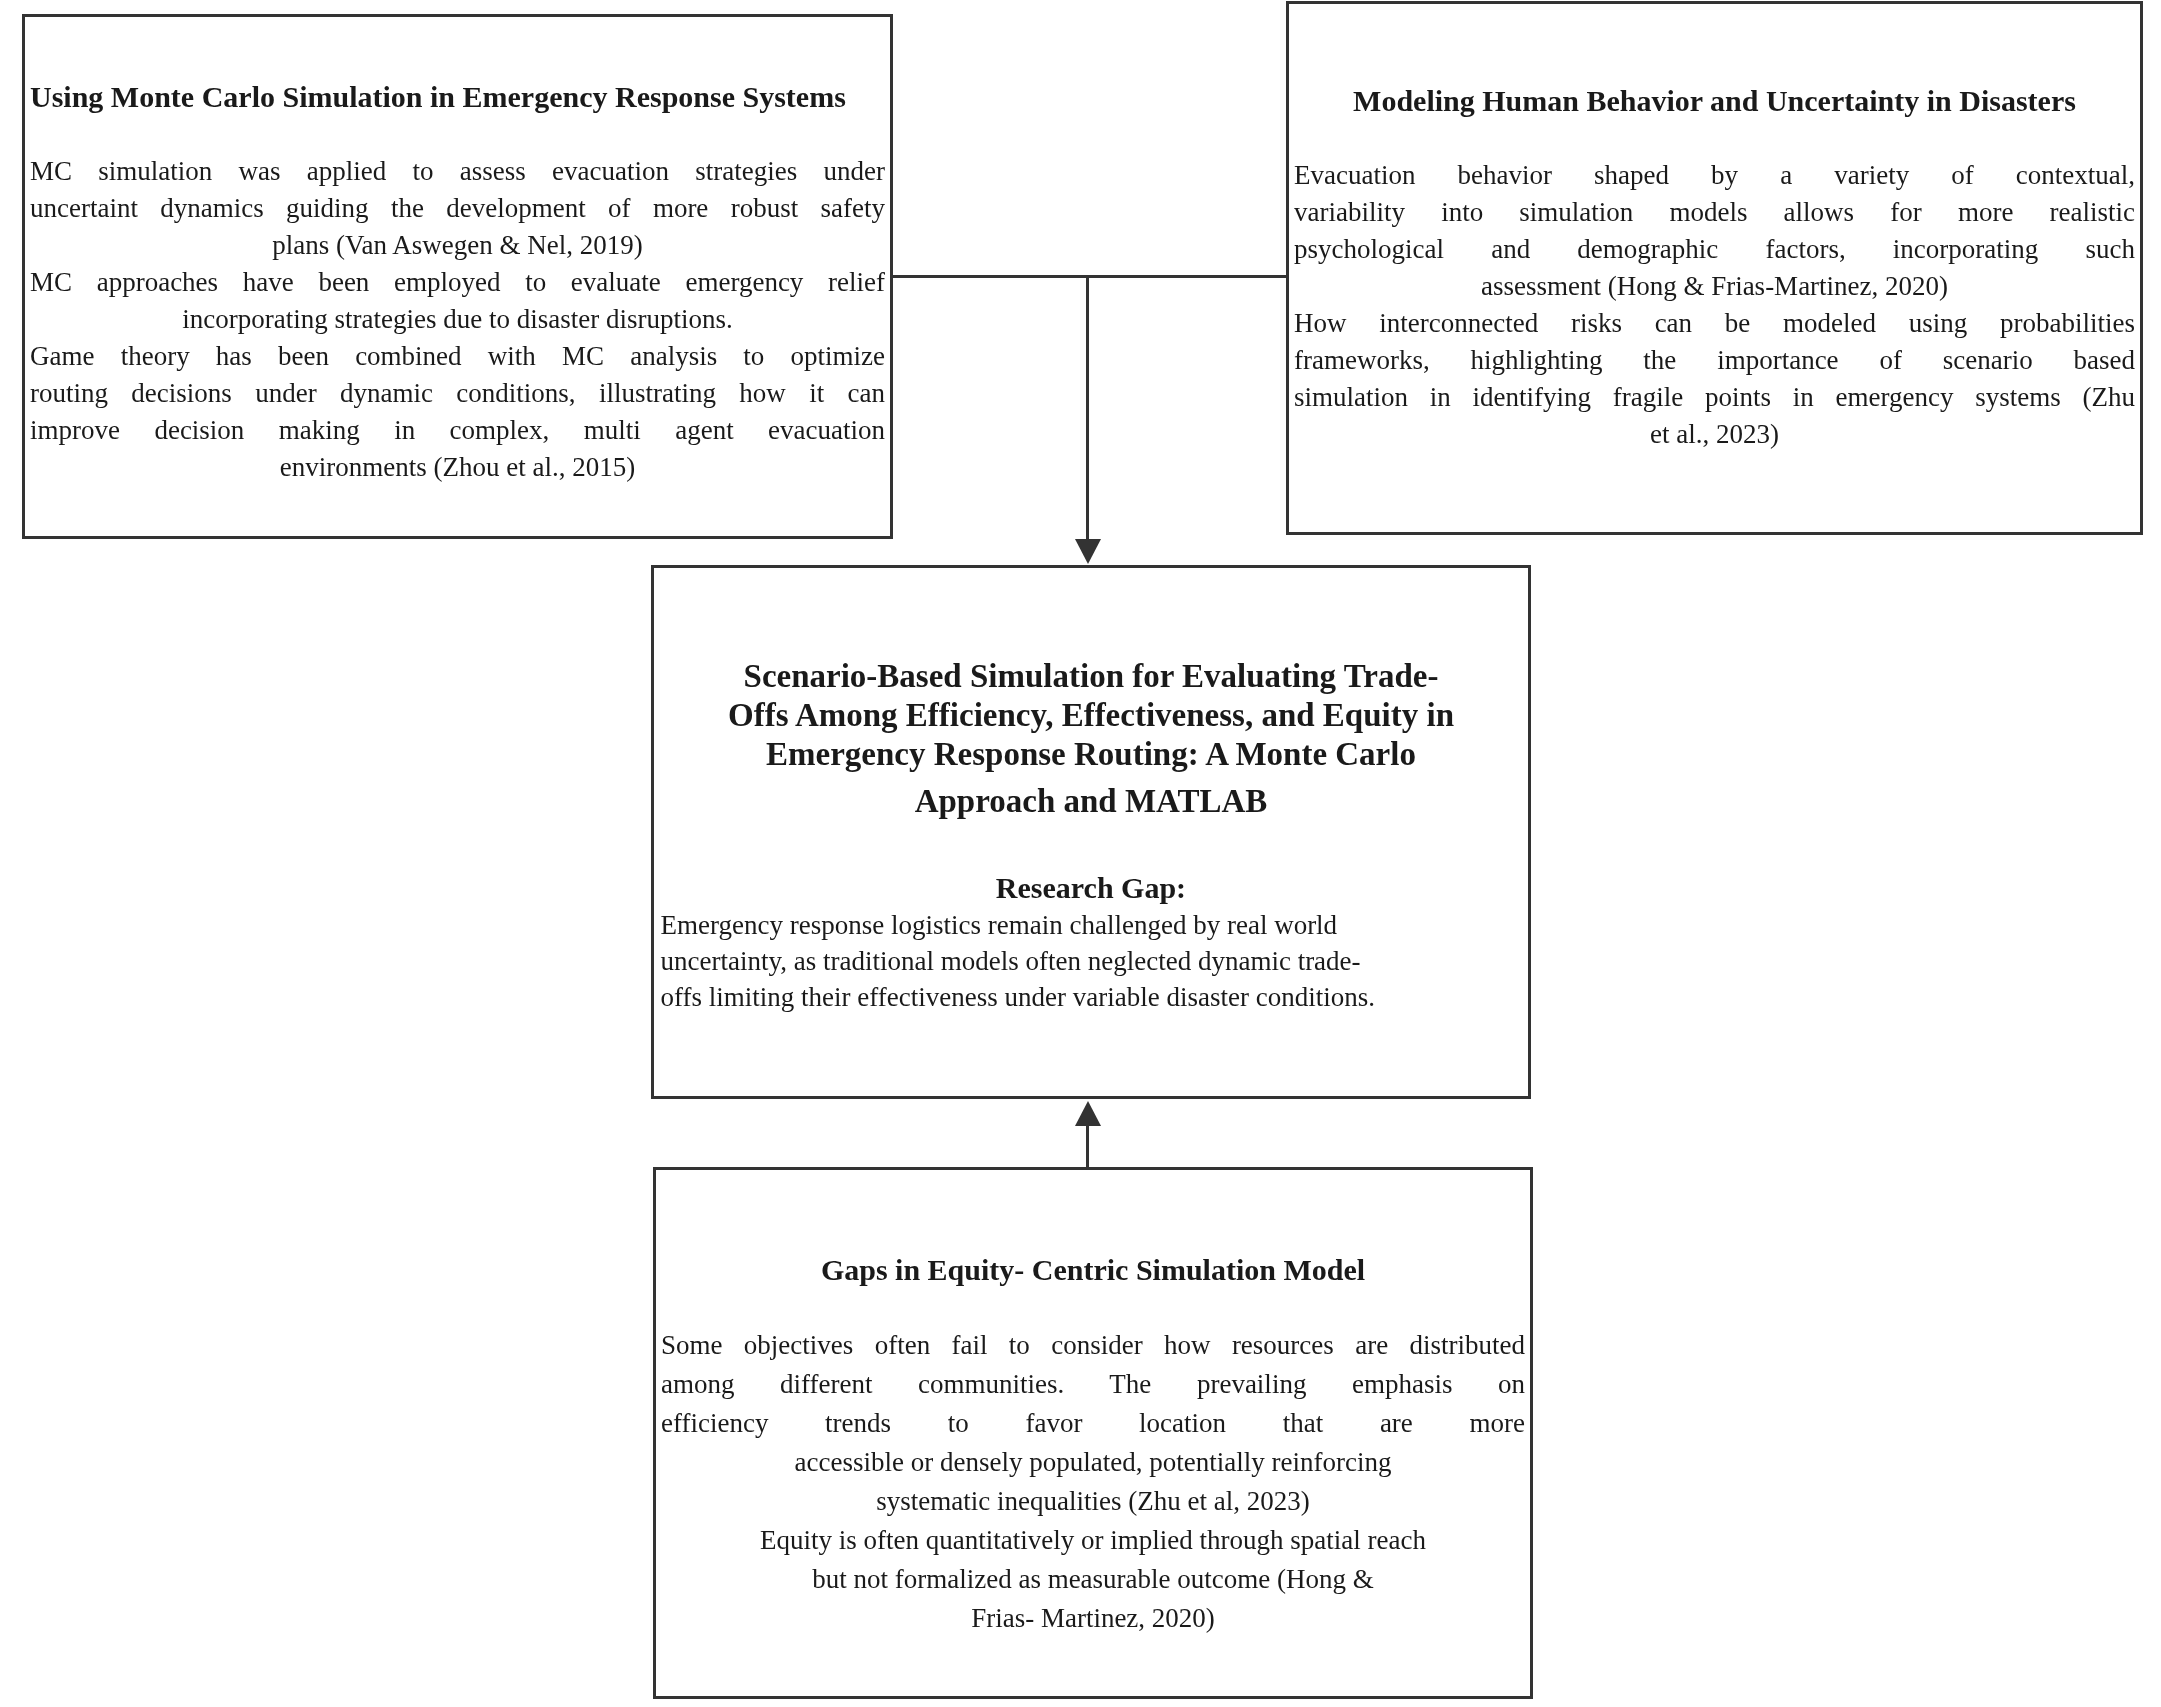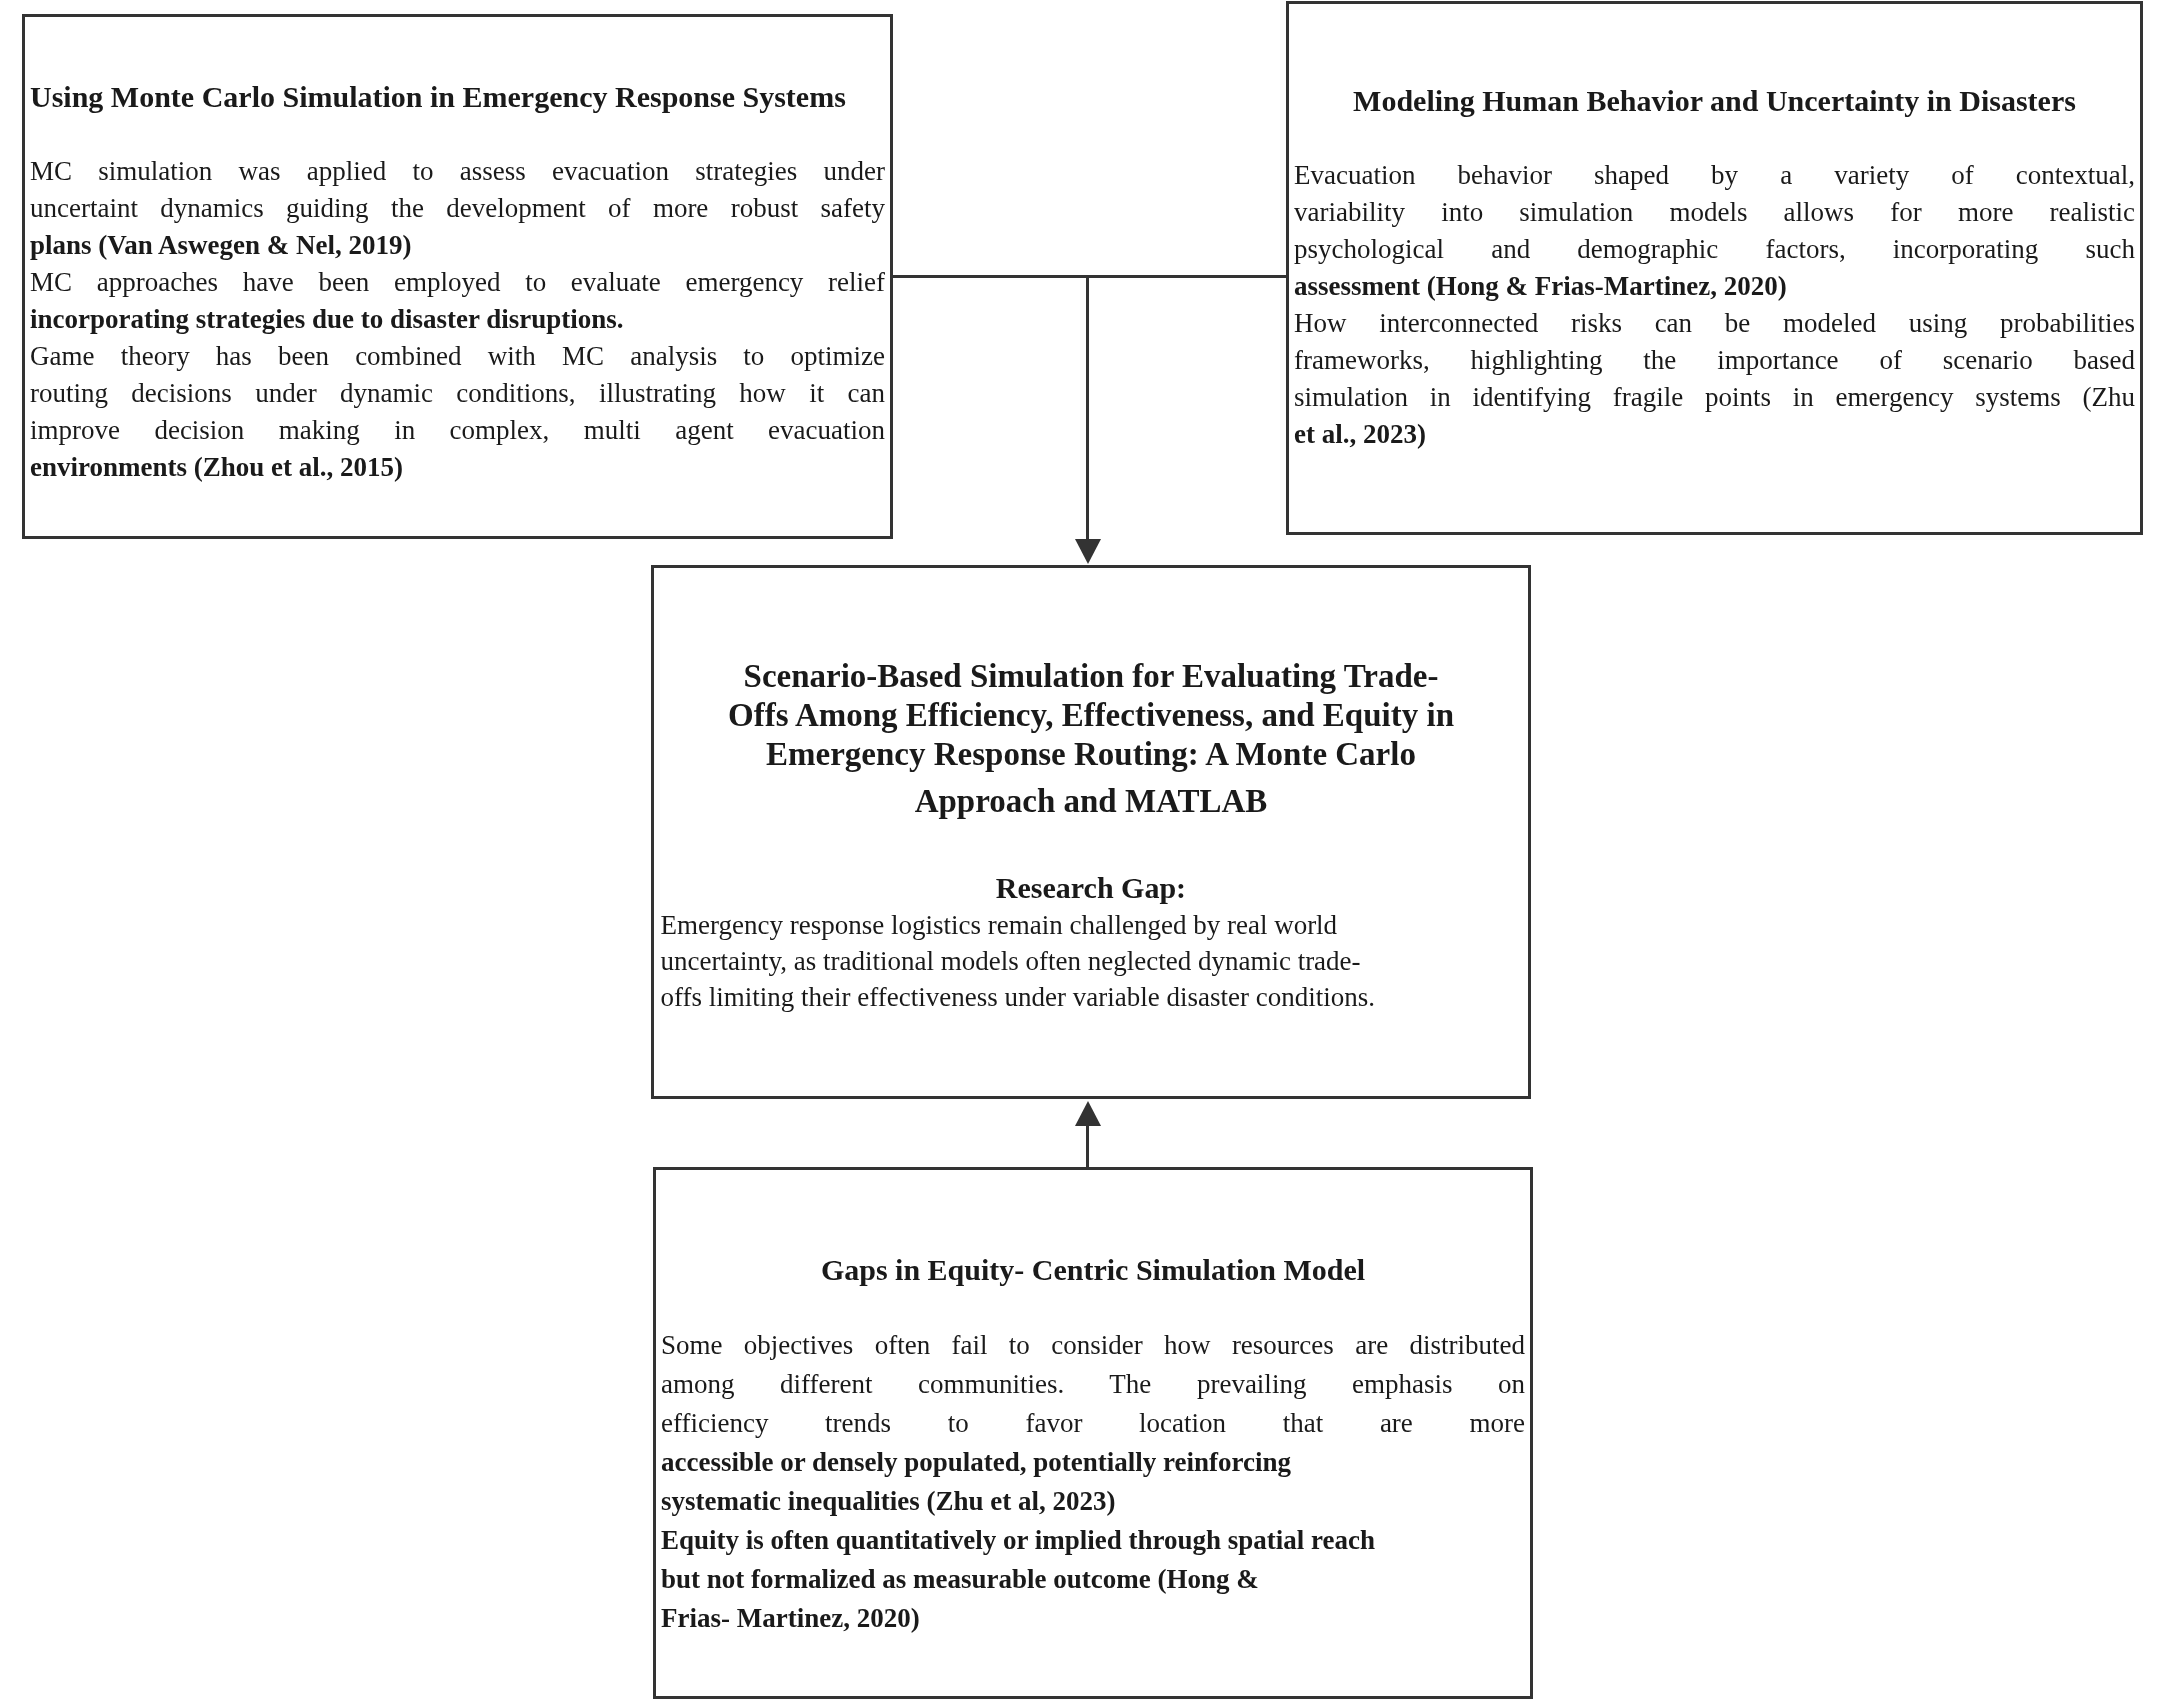--- a/index.html
+++ b/index.html
@@ -33,21 +33,21 @@
   .box-tl .bt{text-align:left;margin-bottom:38px;}
   .box-tr .bt{text-align:center;margin-bottom:38px;}
   .box-b  .bt{text-align:center;margin-bottom:38px;}
 
   
   .bl{font-size:27px;}
   .box-tl .bl{line-height:37px;}
   .box-tr .bl{line-height:37px;}
   .box-b  .bl{line-height:39px;}
   .j {text-align:justify;text-align-last:justify;text-justify:inter-word;}
-  .nj{text-align:left;font-weight:bold;}
+  .nj{text-align:center;}
 
   
   .ct-line{font-weight:bold;font-size:33px;line-height:39px;text-align:center;white-space:nowrap;}
   .ct-line-last{margin-top:8.2px;font-family:Liberation Serif, serif;}
   .c-heading{font-weight:bold;font-size:30px;line-height:38px;text-align:center;margin-top:48px;}
   .c-body-line{font-size:27px;line-height:36px;text-align:left;white-space:nowrap;}
 
   
   .hline{position:absolute;left:892px;top:275px;width:396px;height:3.3px;background:var(--border);}
   .vline-down{position:absolute;left:1086px;top:275px;width:3.3px;height:266px;background:var(--border);}

